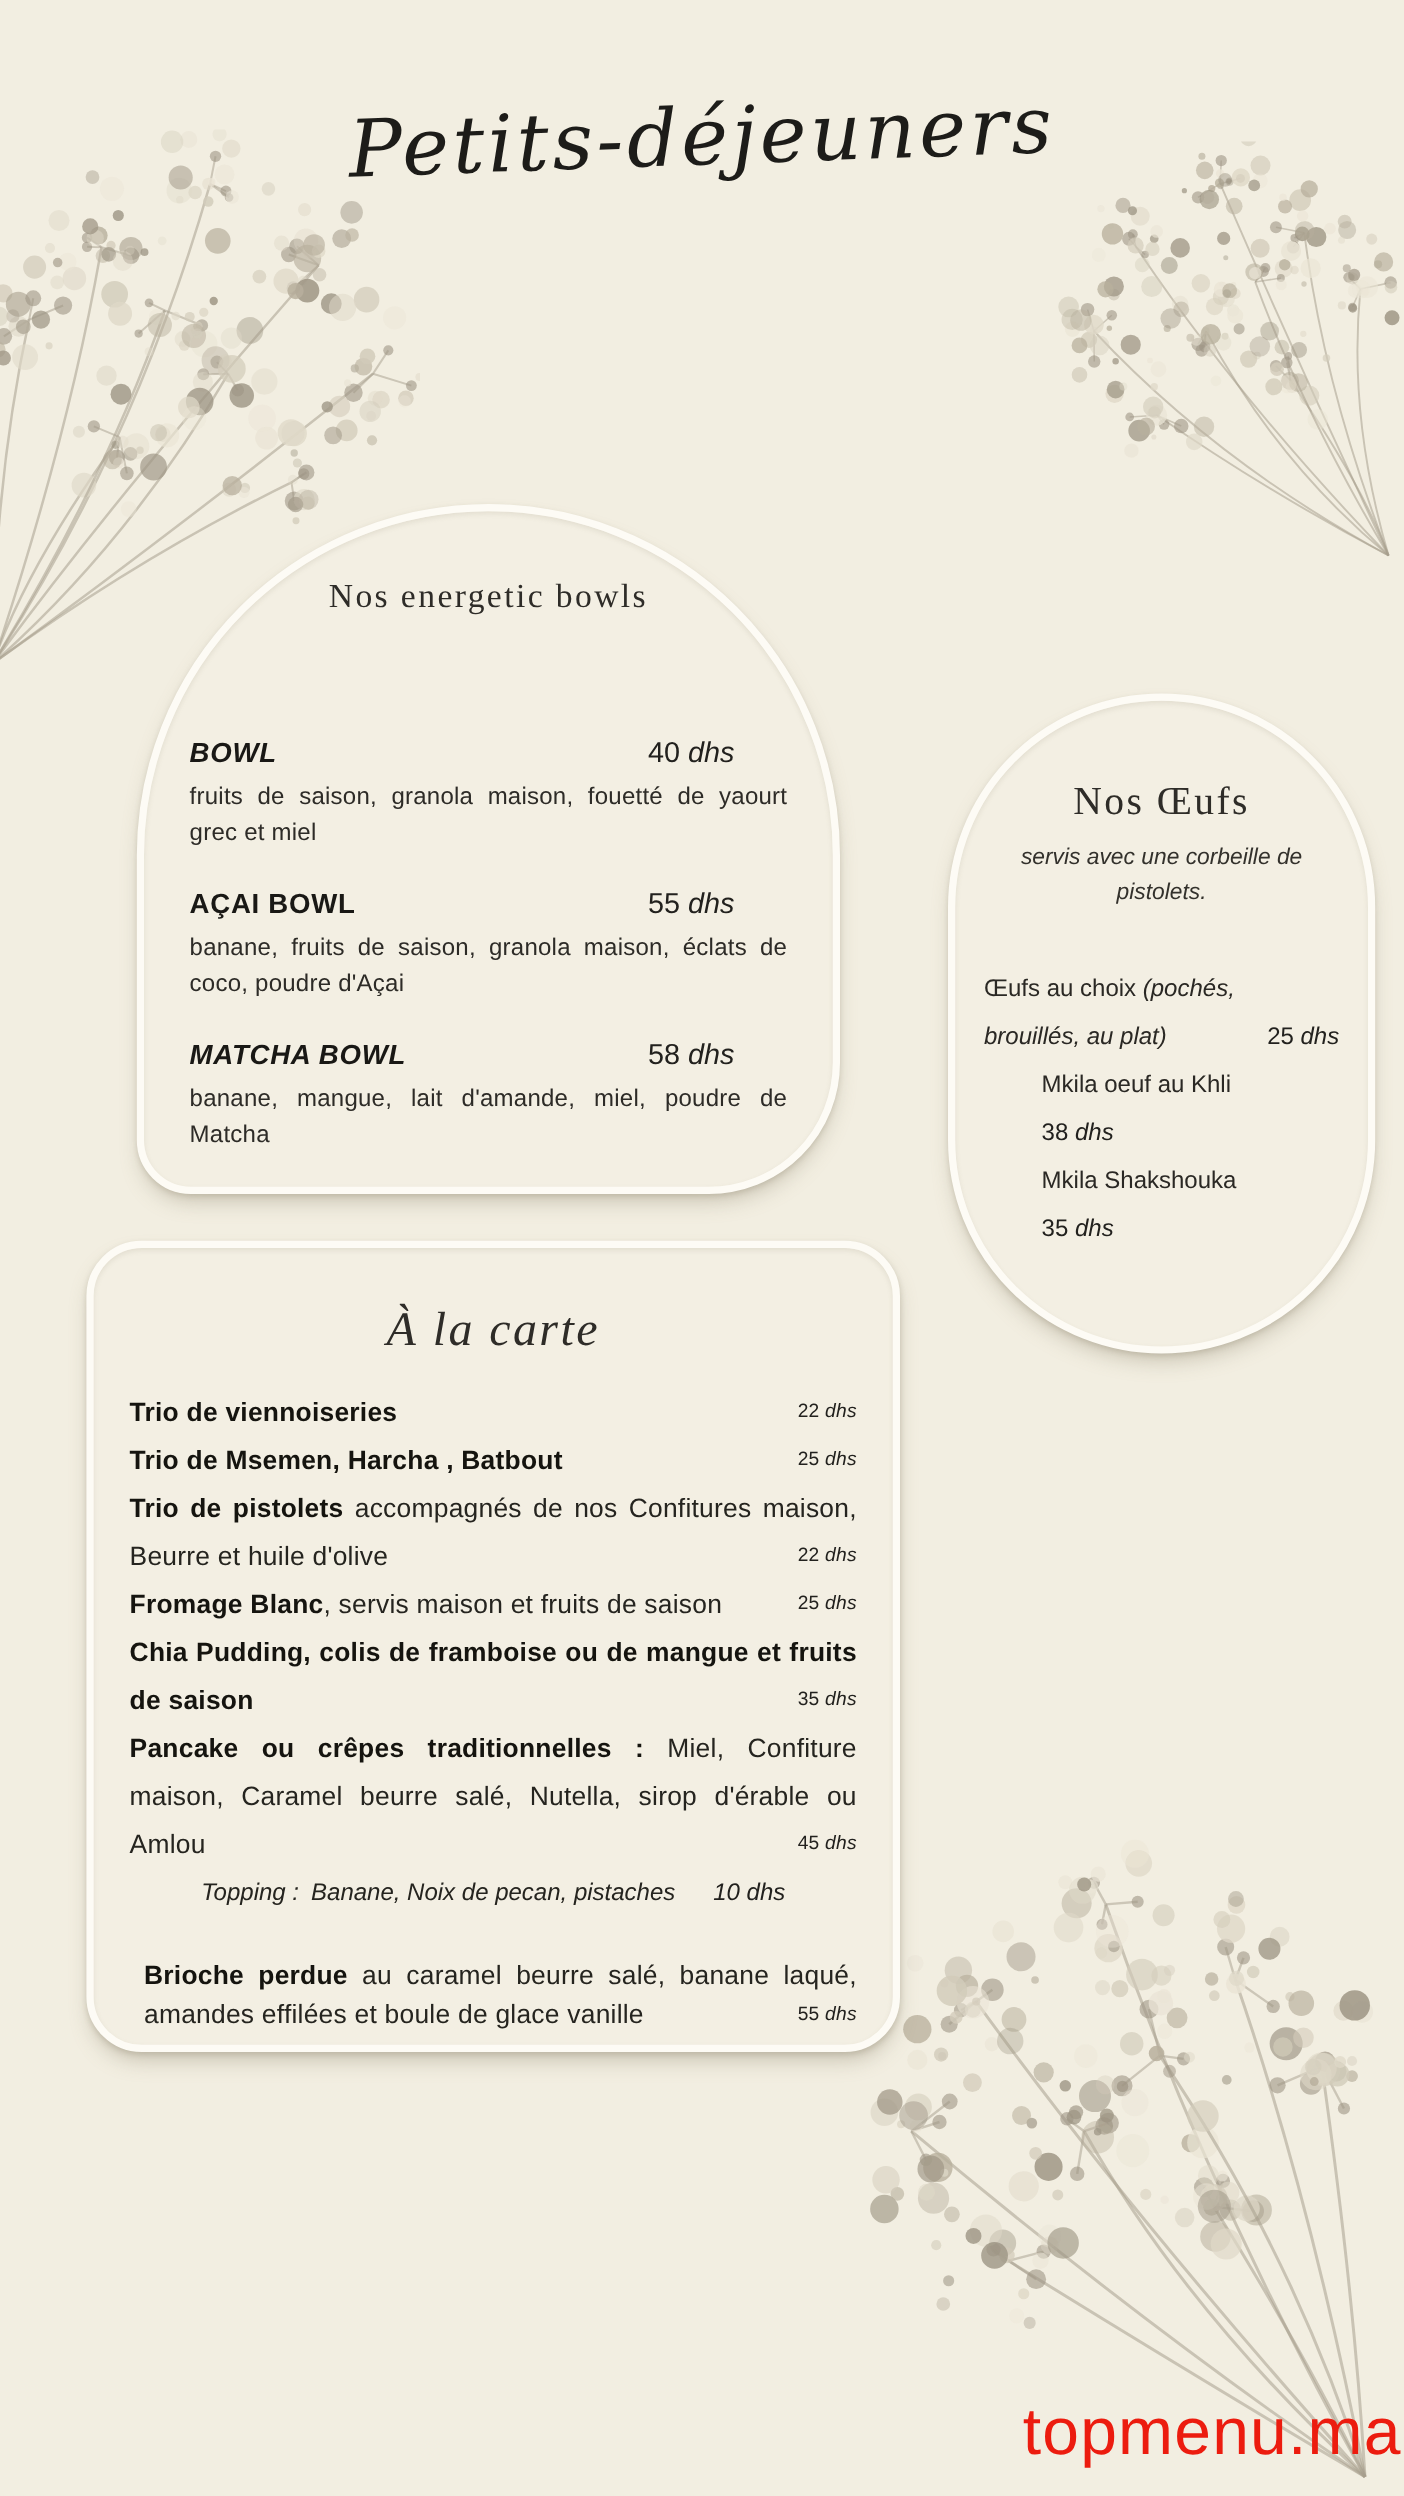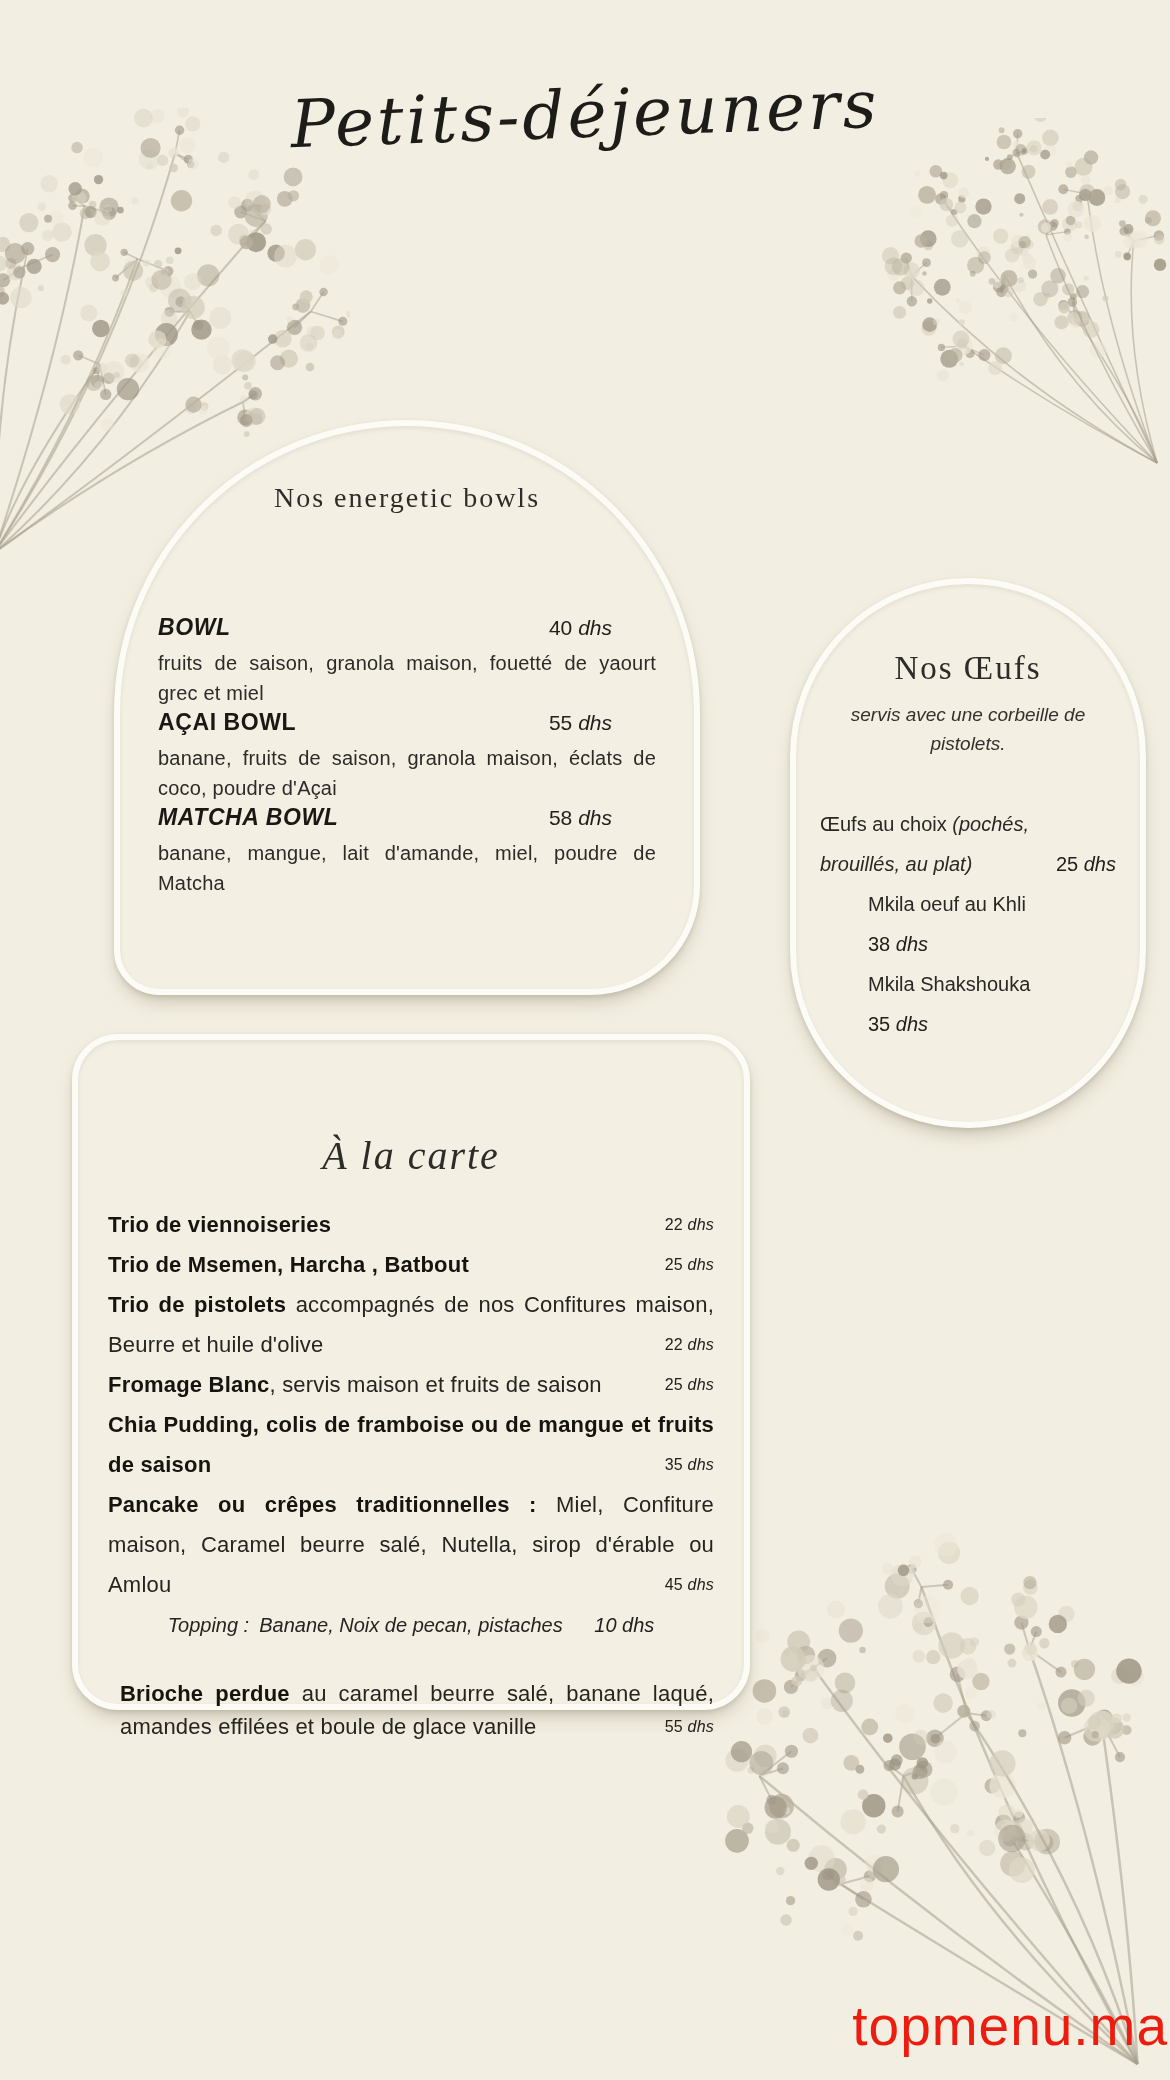--- a/index.html
+++ b/index.html
@@ -30,40 +30,40 @@
   #bowls-card{left:114px;top:420px;width:586px;height:575px;border-radius:300px 300px 112px 46px;}
   #eggs-card {left:790px;top:578px;width:356px;height:550px;border-radius:178px;}
   #carte-card{left:72px; top:1034px;width:678px;height:676px;border-radius:46px;}
   .serif-heading{
     font-family:"Liberation Serif",serif;font-weight:500;color:#2e2c28;
     text-align:center;letter-spacing:2px;
   }
   
   #bowls-heading{padding-top:56px;font-size:28px;text-align:center;}
   .bowls-body{padding:0 38px;margin-top:100px;}
-  .b-item{}
+  .b-item{margin-top:30px;}
   .b-item:first-child{margin-top:0;}
   .b-row{display:flex;justify-content:space-between;align-items:baseline;padding-right:44px;}
   .b-name{font-weight:bold;font-size:23px;letter-spacing:.6px;color:#191815;}
   .bi{font-style:italic;}
   .b-desc{font-size:20px;line-height:1.52;text-align:justify;margin-top:7px;color:#2d2b27;letter-spacing:.2px;}
-  .price{white-space:nowrap;font-size:21px;color:#22211e;}
+  .price{white-space:nowrap;font-size:24px;color:#22211e;}
   .price i{font-style:italic;}
   
   #eggs-heading{padding-top:66px;font-size:33px;}
   #eggs-sub{margin:14px auto 0;width:260px;text-align:center;font-style:italic;font-size:19px;line-height:1.5;color:#33312c;}
   .eggs-body{padding:0 24px;margin-top:46px;font-size:20px;}
   .e-item{position:relative;line-height:2.0;}
   .e-multi .e-text{width:calc(100% - 84px);}
   .e-price-abs{position:absolute;right:0;bottom:0;line-height:2.0;font-size:20px;}
   .e-flex{display:flex;justify-content:space-between;align-items:baseline;flex-direction:column;}
   .e-flex .price{font-size:20px;margin-left:48px;}
   .e-note{font-style:italic;}
   
-  #carte-heading{padding-top:44px;font-size:40px;font-style:italic;letter-spacing:2px;margin-top:48px;}
+  #carte-heading{padding-top:44px;font-size:40px;font-style:italic;letter-spacing:2px;}
   .carte-body{padding:0 30px;margin-top:26px;}
   .c-item{position:relative;font-size:22px;line-height:40px;text-align:justify;letter-spacing:.2px;color:#25241f;}
   .c-item .bold{font-weight:bold;color:#15140f;}
   .c-price{position:absolute;right:0;bottom:0;line-height:40px;font-size:16px;}
   .c-topping{font-size:20px;line-height:40px;text-align:center;font-style:italic;color:#25241f;}
   .c-topping .t-label{font-weight:normal;margin-right:10px;}
   .c-topping .price{font-size:20px;margin-left:26px;}
   #brioche{margin-top:32px;line-height:33px;margin-left:12px;}
   #brioche .c-price{line-height:33px;}
   

